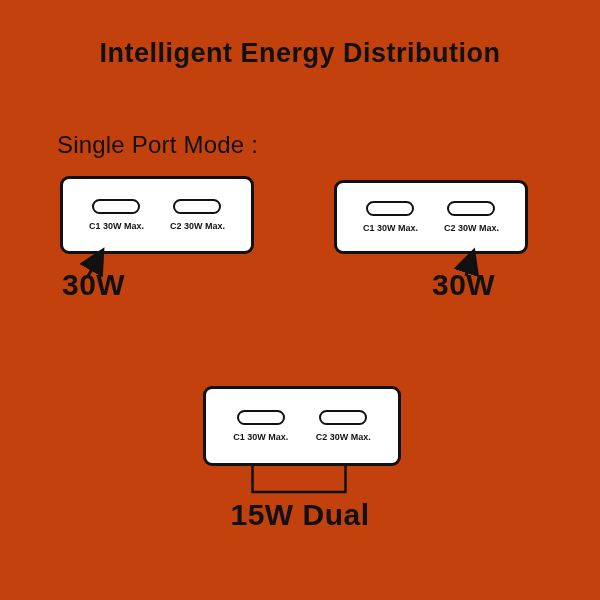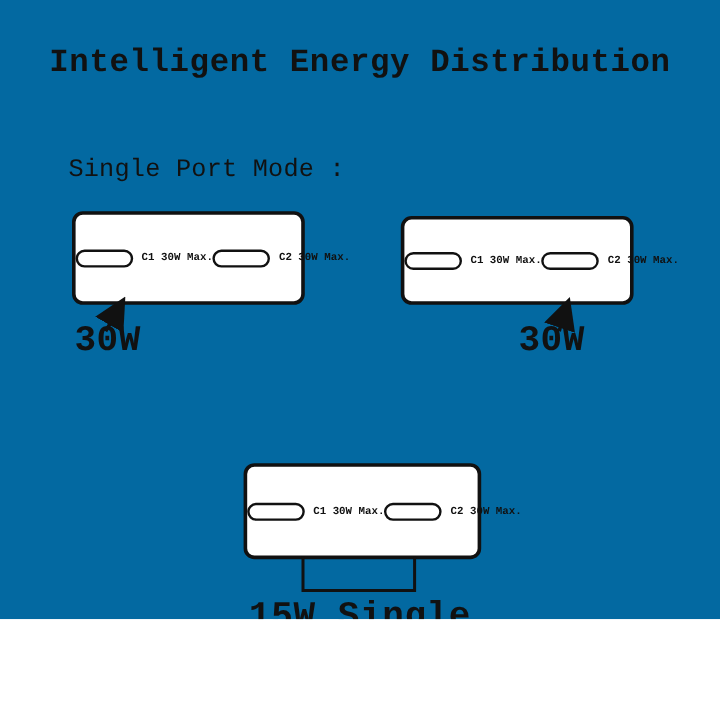--- a/index.html
+++ b/index.html
@@ -3,39 +3,39 @@
 <meta charset="utf-8">
 <style>
   html, body {
     margin: 0;
     padding: 0;
     background: #ffffff;
   }
   .page {
     position: relative;
     width: 600px;
-    height: 516px;
-    background: #0369a1;
+    height: 600px;
+    background: #c2410c;
     color: #111111;
-    font-family: Liberation Mono, monospace;
+    font-family: Liberation Sans, sans-serif;
     overflow: hidden;
   }
   .page-title {
     position: absolute;
     top: 38px;
     left: 0;
     width: 100%;
     text-align: center;
     font-size: 27px;
     font-weight: bold;
     letter-spacing: 0.5px;
   }
   .section-label {
     position: absolute;
-    font-size: 21px;
+    font-size: 24px;
     font-weight: 500;
     letter-spacing: 0.2px;
   }
   .section-label.single { left: 57px; top: 131px; }
   .section-label.dual   { left: 57px; top: 341px; }
 
   .charger {
     position: absolute;
     background: #ffffff;
     border: 3px solid #111111;
@@ -43,21 +43,21 @@
     display: flex;
     justify-content: space-evenly;
     align-items: center;
   }
   .charger.a { left: 60px;  top: 176px; width: 188px; height: 72px; }
   .charger.b { left: 334px; top: 180px; width: 188px; height: 68px; }
   .charger.c { left: 203px; top: 386px; width: 192px; height: 74px; }
 
   .port-col {
     display: flex;
-    flex-direction: row;
+    flex-direction: column;
     align-items: center;
     gap: 7px;
   }
   .port-pill {
     width: 48px;
     height: 15px;
     border: 2.5px solid #111111;
     border-radius: 9px;
     background: #ffffff;
     box-sizing: border-box;
@@ -131,21 +131,21 @@
     <div class="port-col">
       <div class="port-pill"></div>
       <div class="port-label">C1 30W Max.</div>
     </div>
     <div class="port-col">
       <div class="port-pill"></div>
       <div class="port-label">C2 30W Max.</div>
     </div>
   </div>
 
-  <div class="callout share">15W Single</div>
+  <div class="callout share">15W Dual</div>
 
   <svg class="overlay" viewBox="0 0 600 600" xmlns="http://www.w3.org/2000/svg">
     <defs>
       <marker id="ah" markerWidth="9" markerHeight="9" refX="6" refY="4.5" orient="auto">
         <path d="M0,0 L9,4.5 L0,9 z" fill="#111111"></path>
       </marker>
     </defs>
     <path d="M 88 276 C 93 268, 96 262, 100 255" fill="none" stroke="#111111" stroke-width="3" marker-end="url(#ah)"></path>
     <path d="M 466 276 C 468 268, 470 262, 472 256" fill="none" stroke="#111111" stroke-width="3" marker-end="url(#ah)"></path>
     <path d="M 252.5 464 L 252.5 492 L 345.5 492 L 345.5 464" fill="none" stroke="#111111" stroke-width="2.5"></path>

